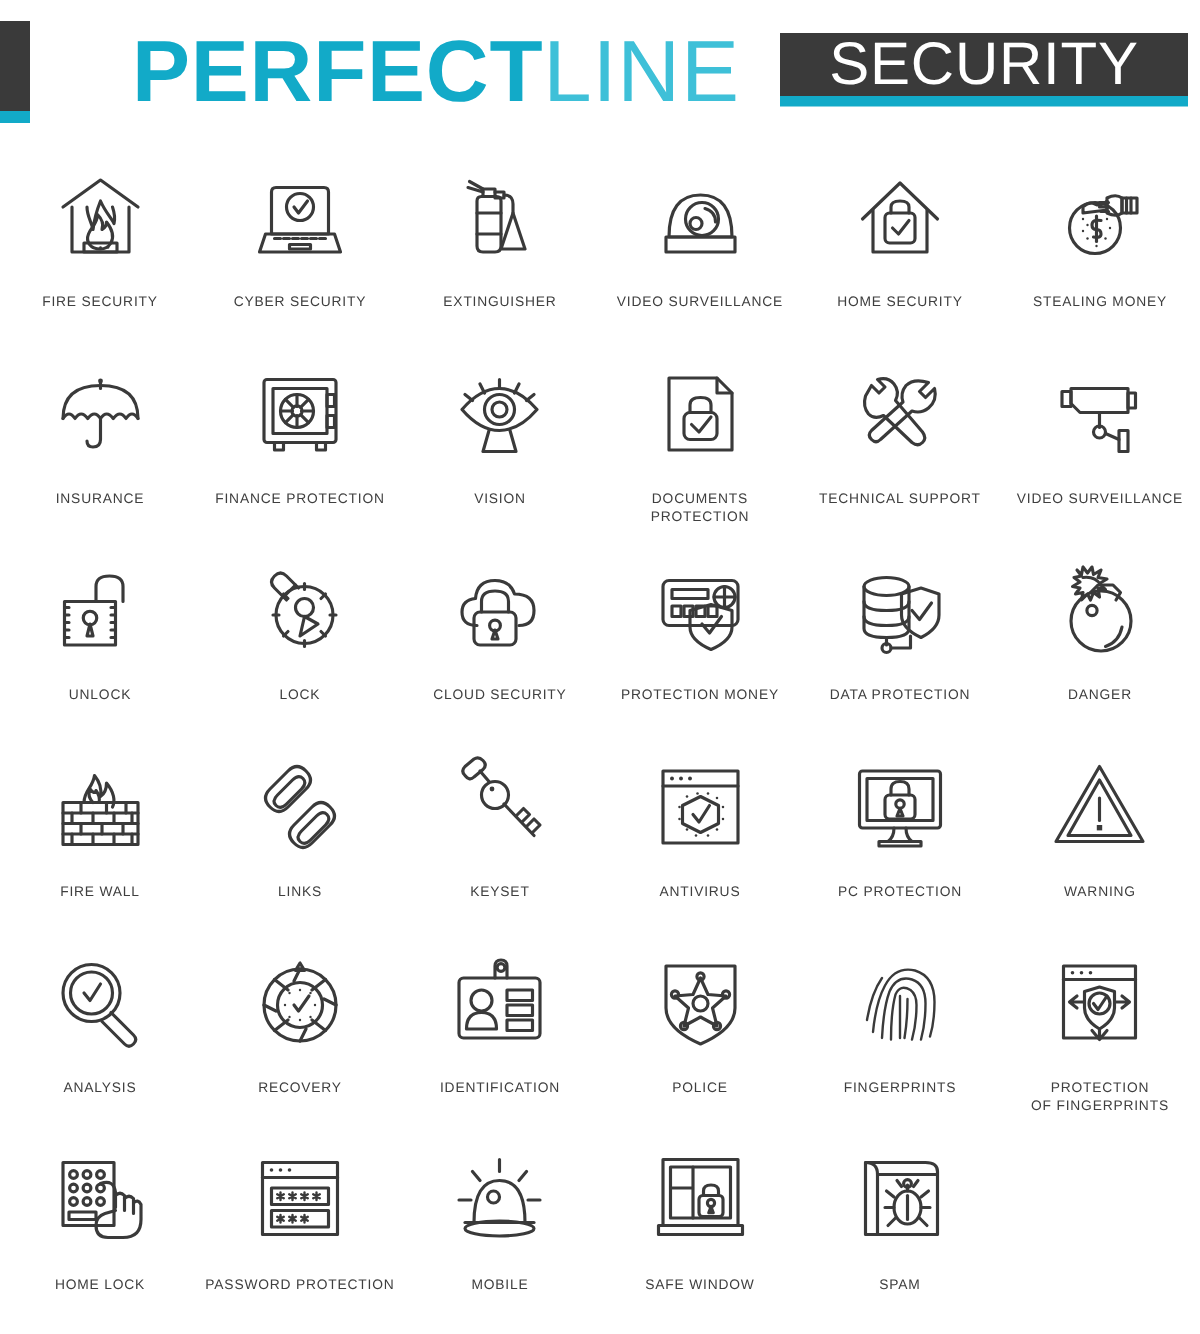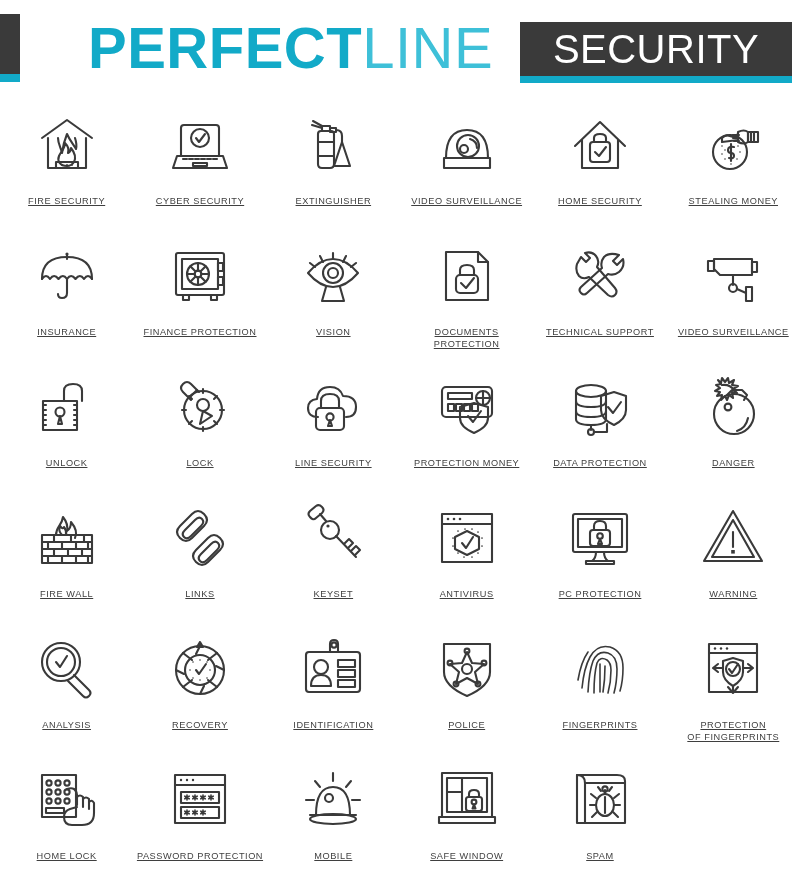--- a/index.html
+++ b/index.html
@@ -57,21 +57,21 @@
     font-weight: 300;
   }
   .category-block {
     position: absolute;
     right: 8px;
     top: 22px;
     width: 272px;
   }
   .category-box {
     background: #3a3a3a;
-    height: 54px;
+    height: 42px;
     display: flex;
     align-items: center;
     justify-content: center;
   }
   .category-text {
     color: #ffffff;
     font-size: 40px;
     font-weight: 400;
     letter-spacing: 0.5px;
     line-height: 40px;
@@ -125,21 +125,20 @@
   }
   .label {
     margin-top: 12px;
     font-size: 9.2px;
     letter-spacing: 0.55px;
     color: #3f3f3f;
     text-align: center;
     line-height: 11.5px;
     max-width: 132px;
     white-space: pre-line;
-    text-decoration: underline;
   }
 </style>
 </head>
 <body>
 
 <div class="header">
   <div class="header-mark"></div>
   <div class="header-mark-accent"></div>
 
   <div class="brand">
@@ -361,21 +360,21 @@
   <div class="cell">
     <div class="icon-wrap">
       <svg width="66" height="66" viewBox="0 0 66 66">
         <path d="M18 43 Q8 43 8 34 Q8 26 17 25 Q18 13 30 13 Q40 13 43 22 Q56 22 56 33 Q56 43 46 43"></path>
         <path d="M21 34 L21 27 Q21 20 30 20 Q39 20 39 27 L39 34"></path>
         <rect x="16" y="34" width="28" height="22" rx="4"></rect>
         <circle cx="30" cy="43" r="3.6"></circle>
         <path d="M30 46 L28 52 L32 52 Z"></path>
       </svg>
     </div>
-    <div class="label">LINE SECURITY</div>
+    <div class="label">CLOUD SECURITY</div>
   </div>
 
   <div class="cell">
     <div class="icon-wrap">
       <svg width="66" height="66" viewBox="0 0 66 66">
         <rect x="8" y="13" width="50" height="30" rx="4"></rect>
         <rect x="14" y="19" width="24" height="6"></rect>
         <rect x="14" y="30" width="6" height="7"></rect>
         <rect x="22" y="30" width="6" height="7"></rect>
         <rect x="30" y="30" width="6" height="7"></rect>

